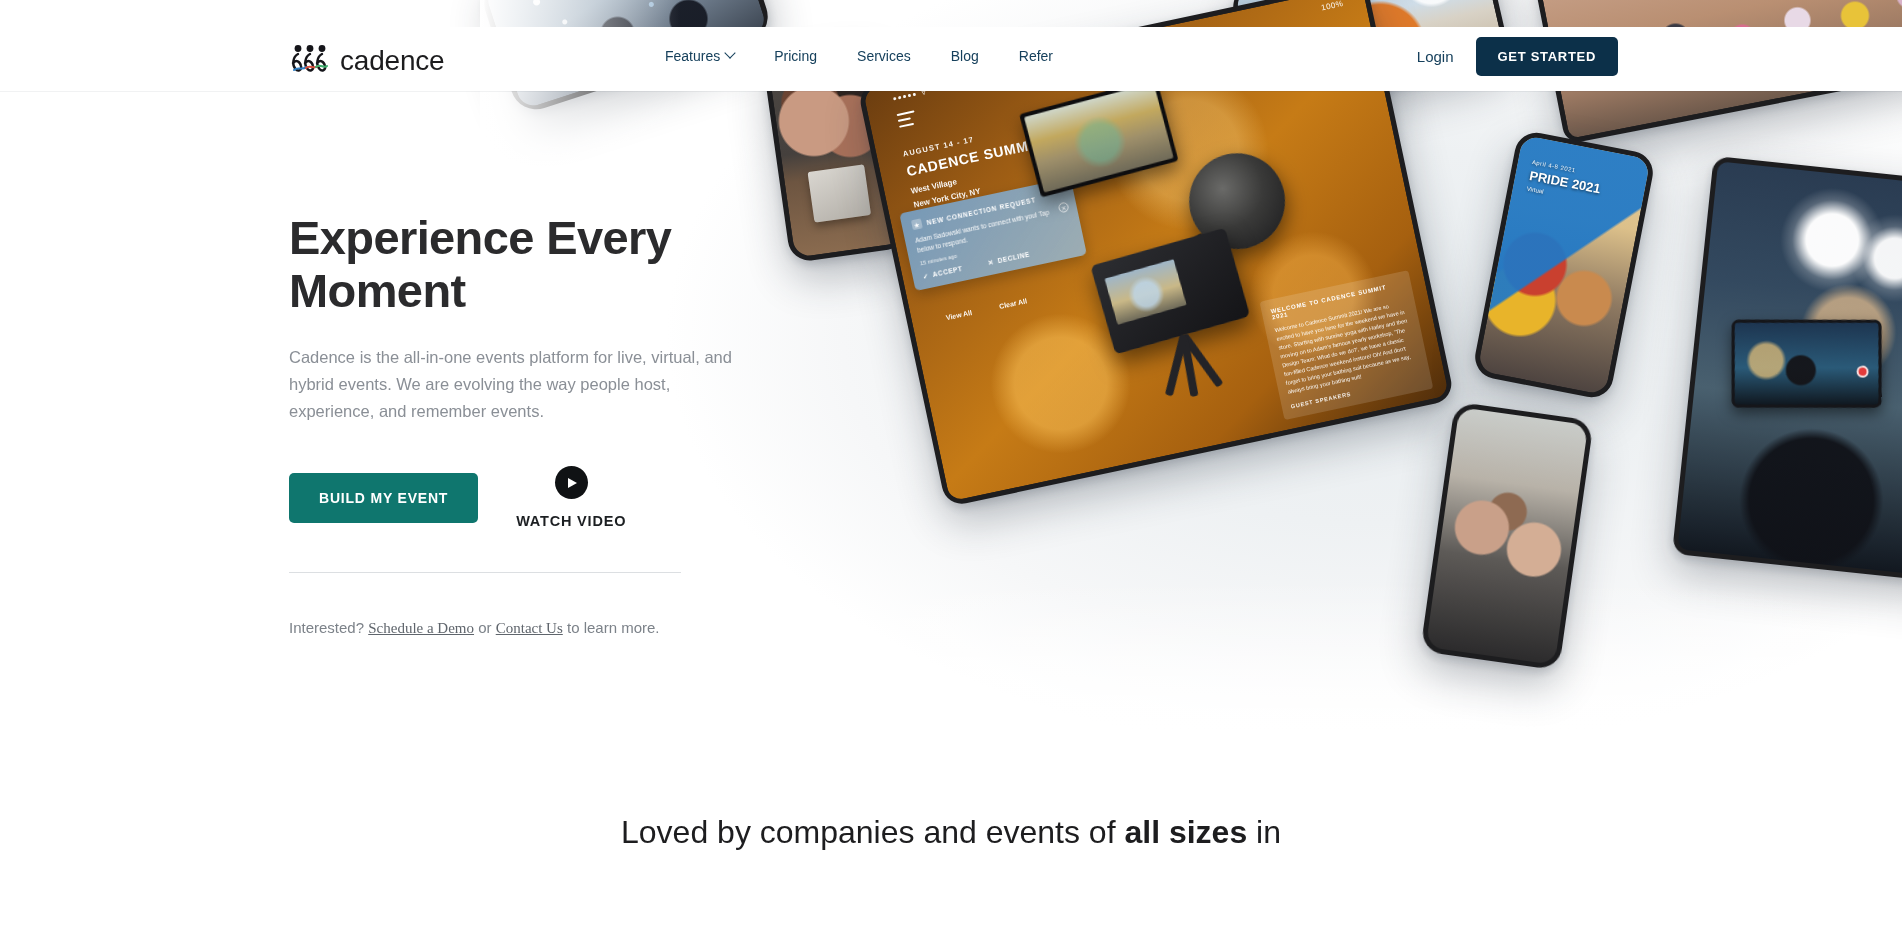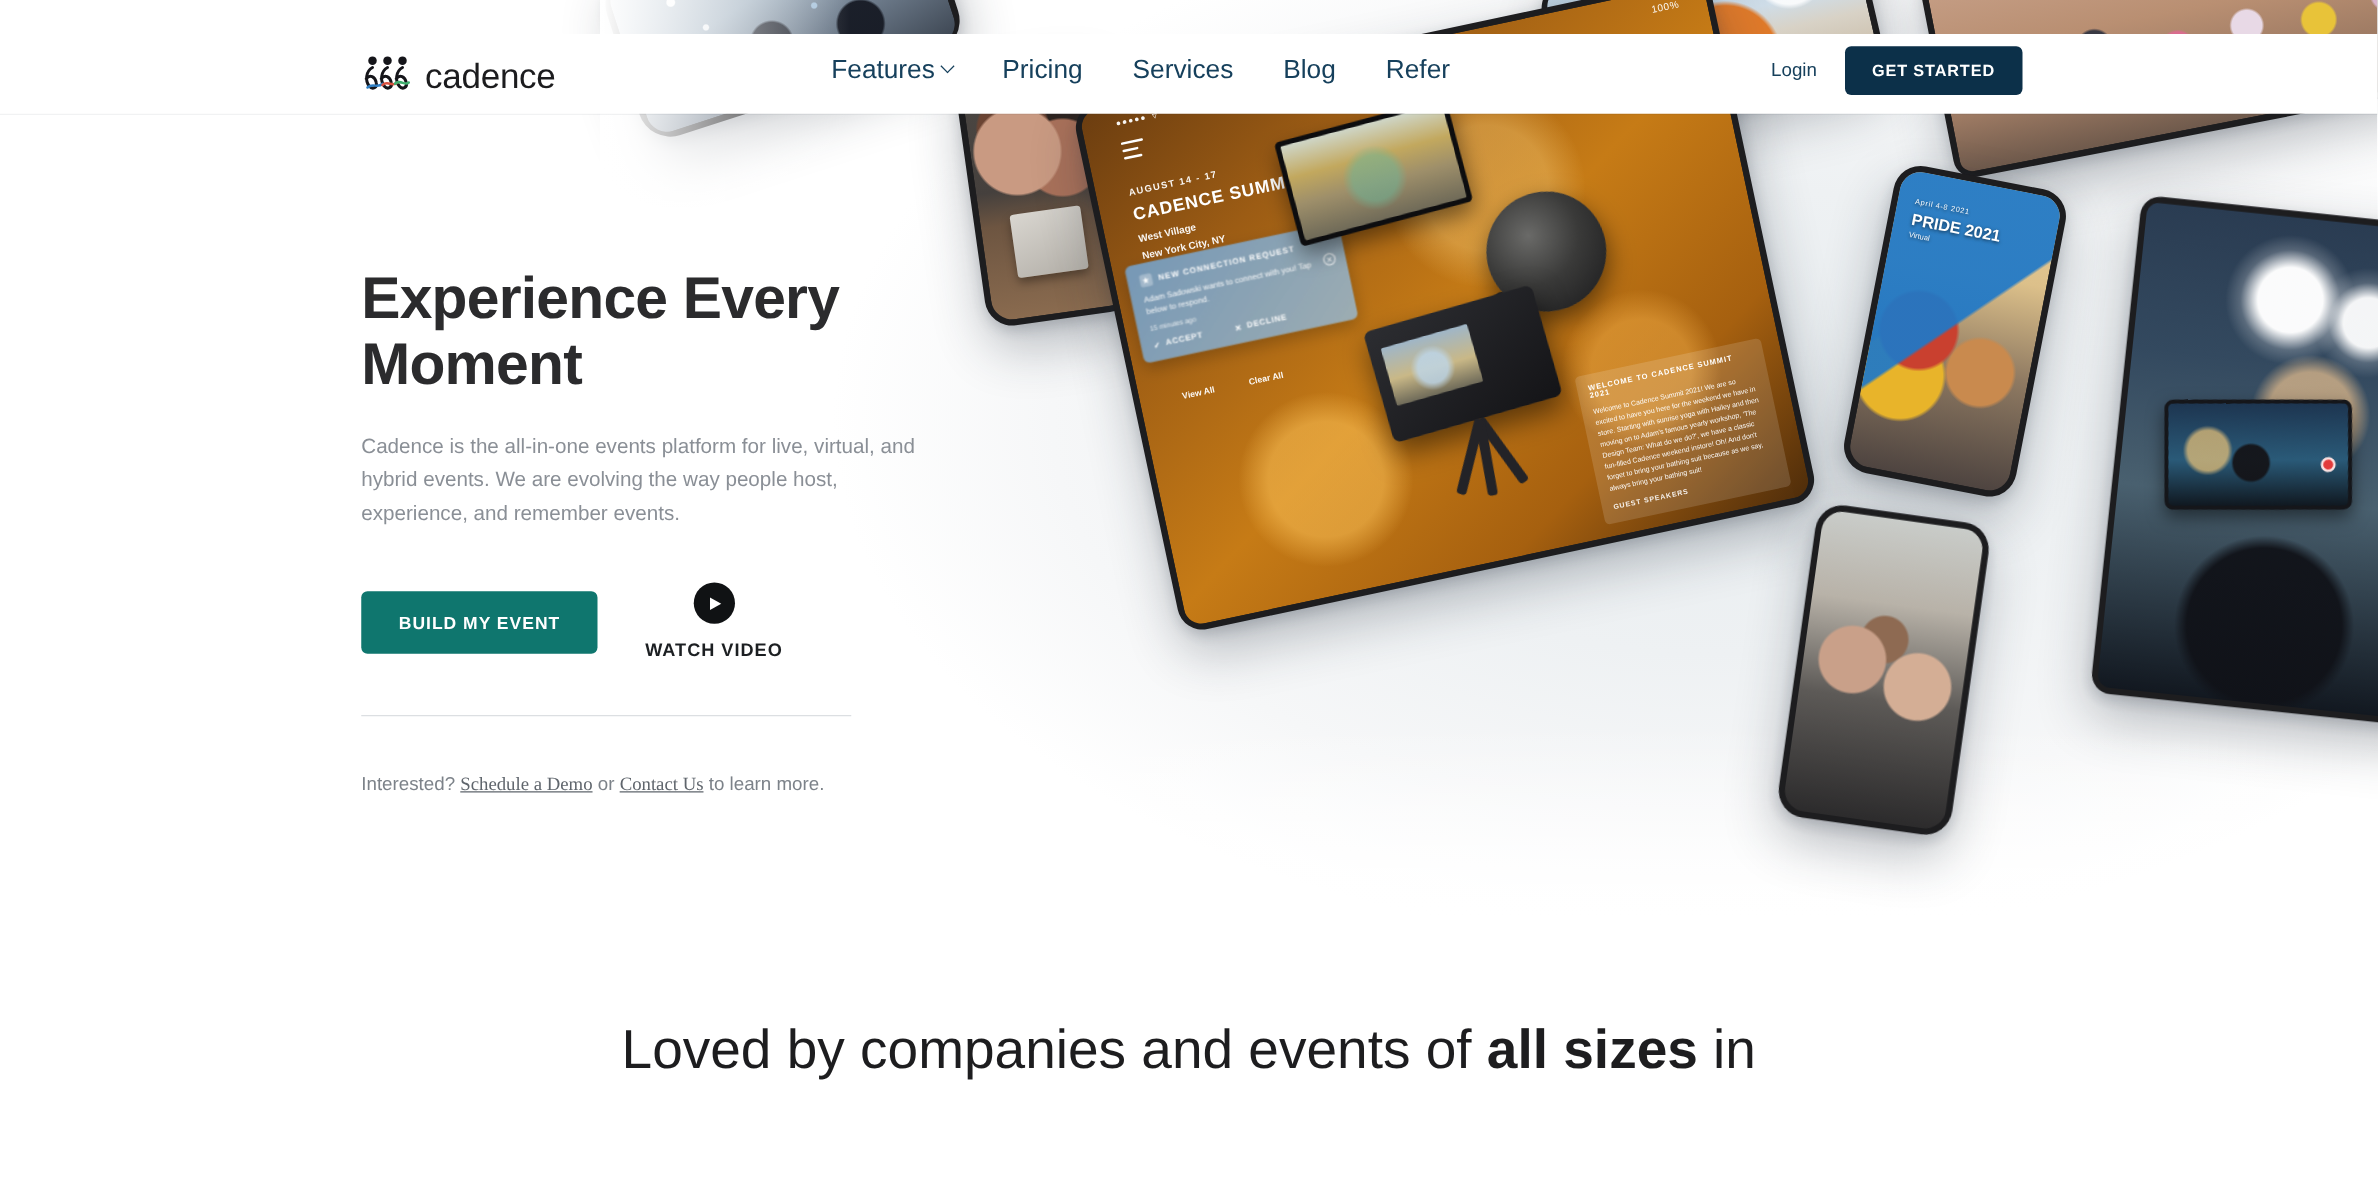--- a/index.html
+++ b/index.html
@@ -345,21 +345,21 @@
     font-weight: 400; line-height: 1;
     position: relative; top: 1px;
   }
 
   .nav-links {
     position: absolute; left: 645px; top: 0; height: 58px;
     display: flex; align-items: center; gap: 0;
   }
   .nav-item {
     display: flex; align-items: center; gap: 6px;
-    font-size: 21px; color: #16405c; text-decoration: none;
+    font-size: 14px; color: #16405c; text-decoration: none;
     padding: 0 20px; height: 58px; line-height: 58px;
     cursor: pointer; white-space: nowrap;
   }
   .chev {
     display: inline-block; width: 8px; height: 8px;
     border-right: 1.6px solid #16405c; border-bottom: 1.6px solid #16405c;
     transform: rotate(45deg); position: relative; top: -3px;
   }
   .nav-right {
     position: absolute; right: 284px; top: 0; height: 58px;
@@ -435,21 +435,21 @@
   .loved {
     position: absolute; left: 0; top: 790px;
     width: 1902px; height: 152px;
     display: flex; flex-direction: column;
     align-items: center; justify-content: flex-start;
     padding-top: 22px;
     background: #ffffff;
     z-index: 20;
   }
   .loved-line {
-    font-size: 44px; line-height: 1.26; color: #1d1d1f;
+    font-size: 32px; line-height: 1.26; color: #1d1d1f;
     font-weight: 400; text-align: center;
   }
   .loved-line b { font-weight: 700; }
 </style>
 </head>
 <body>
 
 <div class="page">
 
   <div class="hero-stage">

